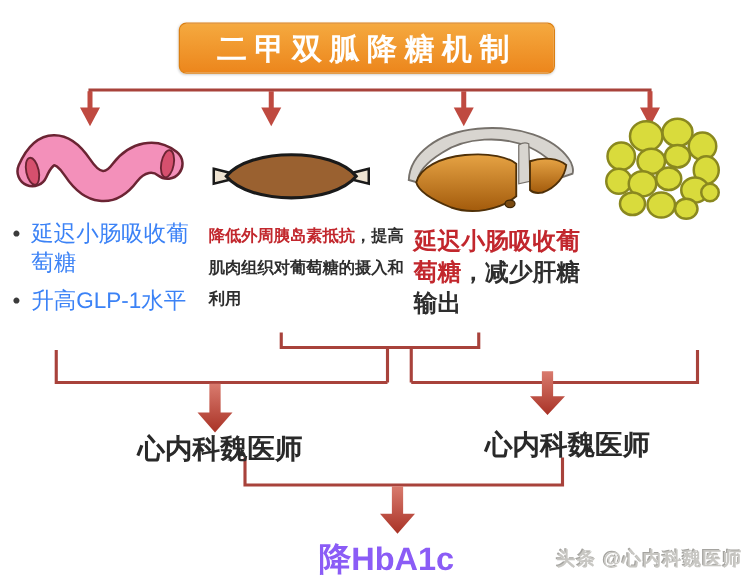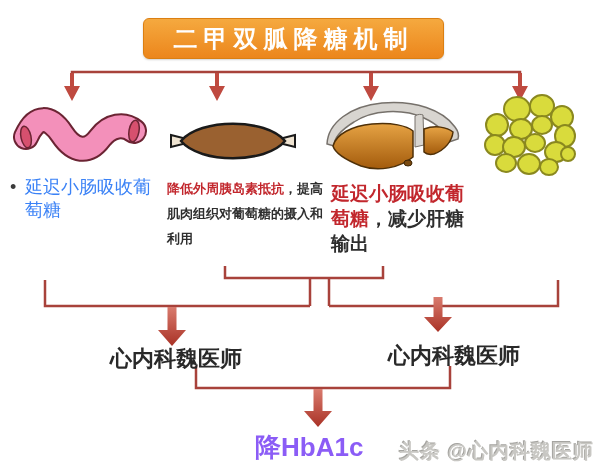--- a/index.html
+++ b/index.html
@@ -30,21 +30,21 @@
   .col2{left:167px;top:176px;width:157px;font-size:13px;font-weight:700;line-height:25px;}
   .col3{left:331px;top:181px;width:140px;font-size:19px;font-weight:700;line-height:25px;}
   .red{color:var(--text-red,#C2272D);}
   .dark{color:var(--text-dark,#2E2E2E);}
 
   .outcome{position:absolute;font-size:22px;font-weight:700;color:#292929;width:150px;text-align:center;white-space:nowrap;}
   .outcome-left{left:101px;top:344px;}
   .outcome-right{left:379px;top:341px;}
   .final-outcome{position:absolute;left:255px;top:430px;width:160px;text-align:left;
                  font-size:26px;font-weight:700;color:#8b5cf6;white-space:nowrap;}
-  .watermark{position:absolute;right:6px;top:438px;font-size:20px;font-weight:700;
+  .watermark{position:absolute;right:6px;top:438px;font-size:15px;font-weight:700;
              color:var(--watermark-gray,#C8C7C3);letter-spacing:1px;white-space:nowrap;
              text-shadow:1px 1px 0 #ffffff,-1px -1px 0 #A5A4A0;}
 </style>
 </head>
 <body>
 
 <div class="canvas">
 
   <svg class="overlay" width="600" height="465" viewBox="0 0 600 465">
     <defs>
@@ -131,20 +131,23 @@
       <ellipse cx="45" cy="72" rx="11" ry="10"></ellipse>
       <ellipse cx="65" cy="75" rx="9" ry="8"></ellipse>
       <ellipse cx="84" cy="62" rx="7" ry="7"></ellipse>
     </g>
   </svg>
 
   <ul class="col-text col1">
     <li>
       <span>延迟小肠吸收葡萄糖</span>
     </li>
+    <li>
+      <span>升高GLP-1水平</span>
+    </li>
   </ul>
 
   <p class="col-text col2"><span class="red">降低外周胰岛素抵抗</span><span class="dark">，提高肌肉组织对葡萄糖的摄入和利用</span></p>
 
   <p class="col-text col3"><span class="red">延迟小肠吸收葡萄糖</span><span class="dark">，减少肝糖输出</span></p>
 
   <div class="outcome outcome-left">心内科魏医师</div>
   <div class="outcome outcome-right">心内科魏医师</div>
   <div class="final-outcome">降HbA1c</div>
 

